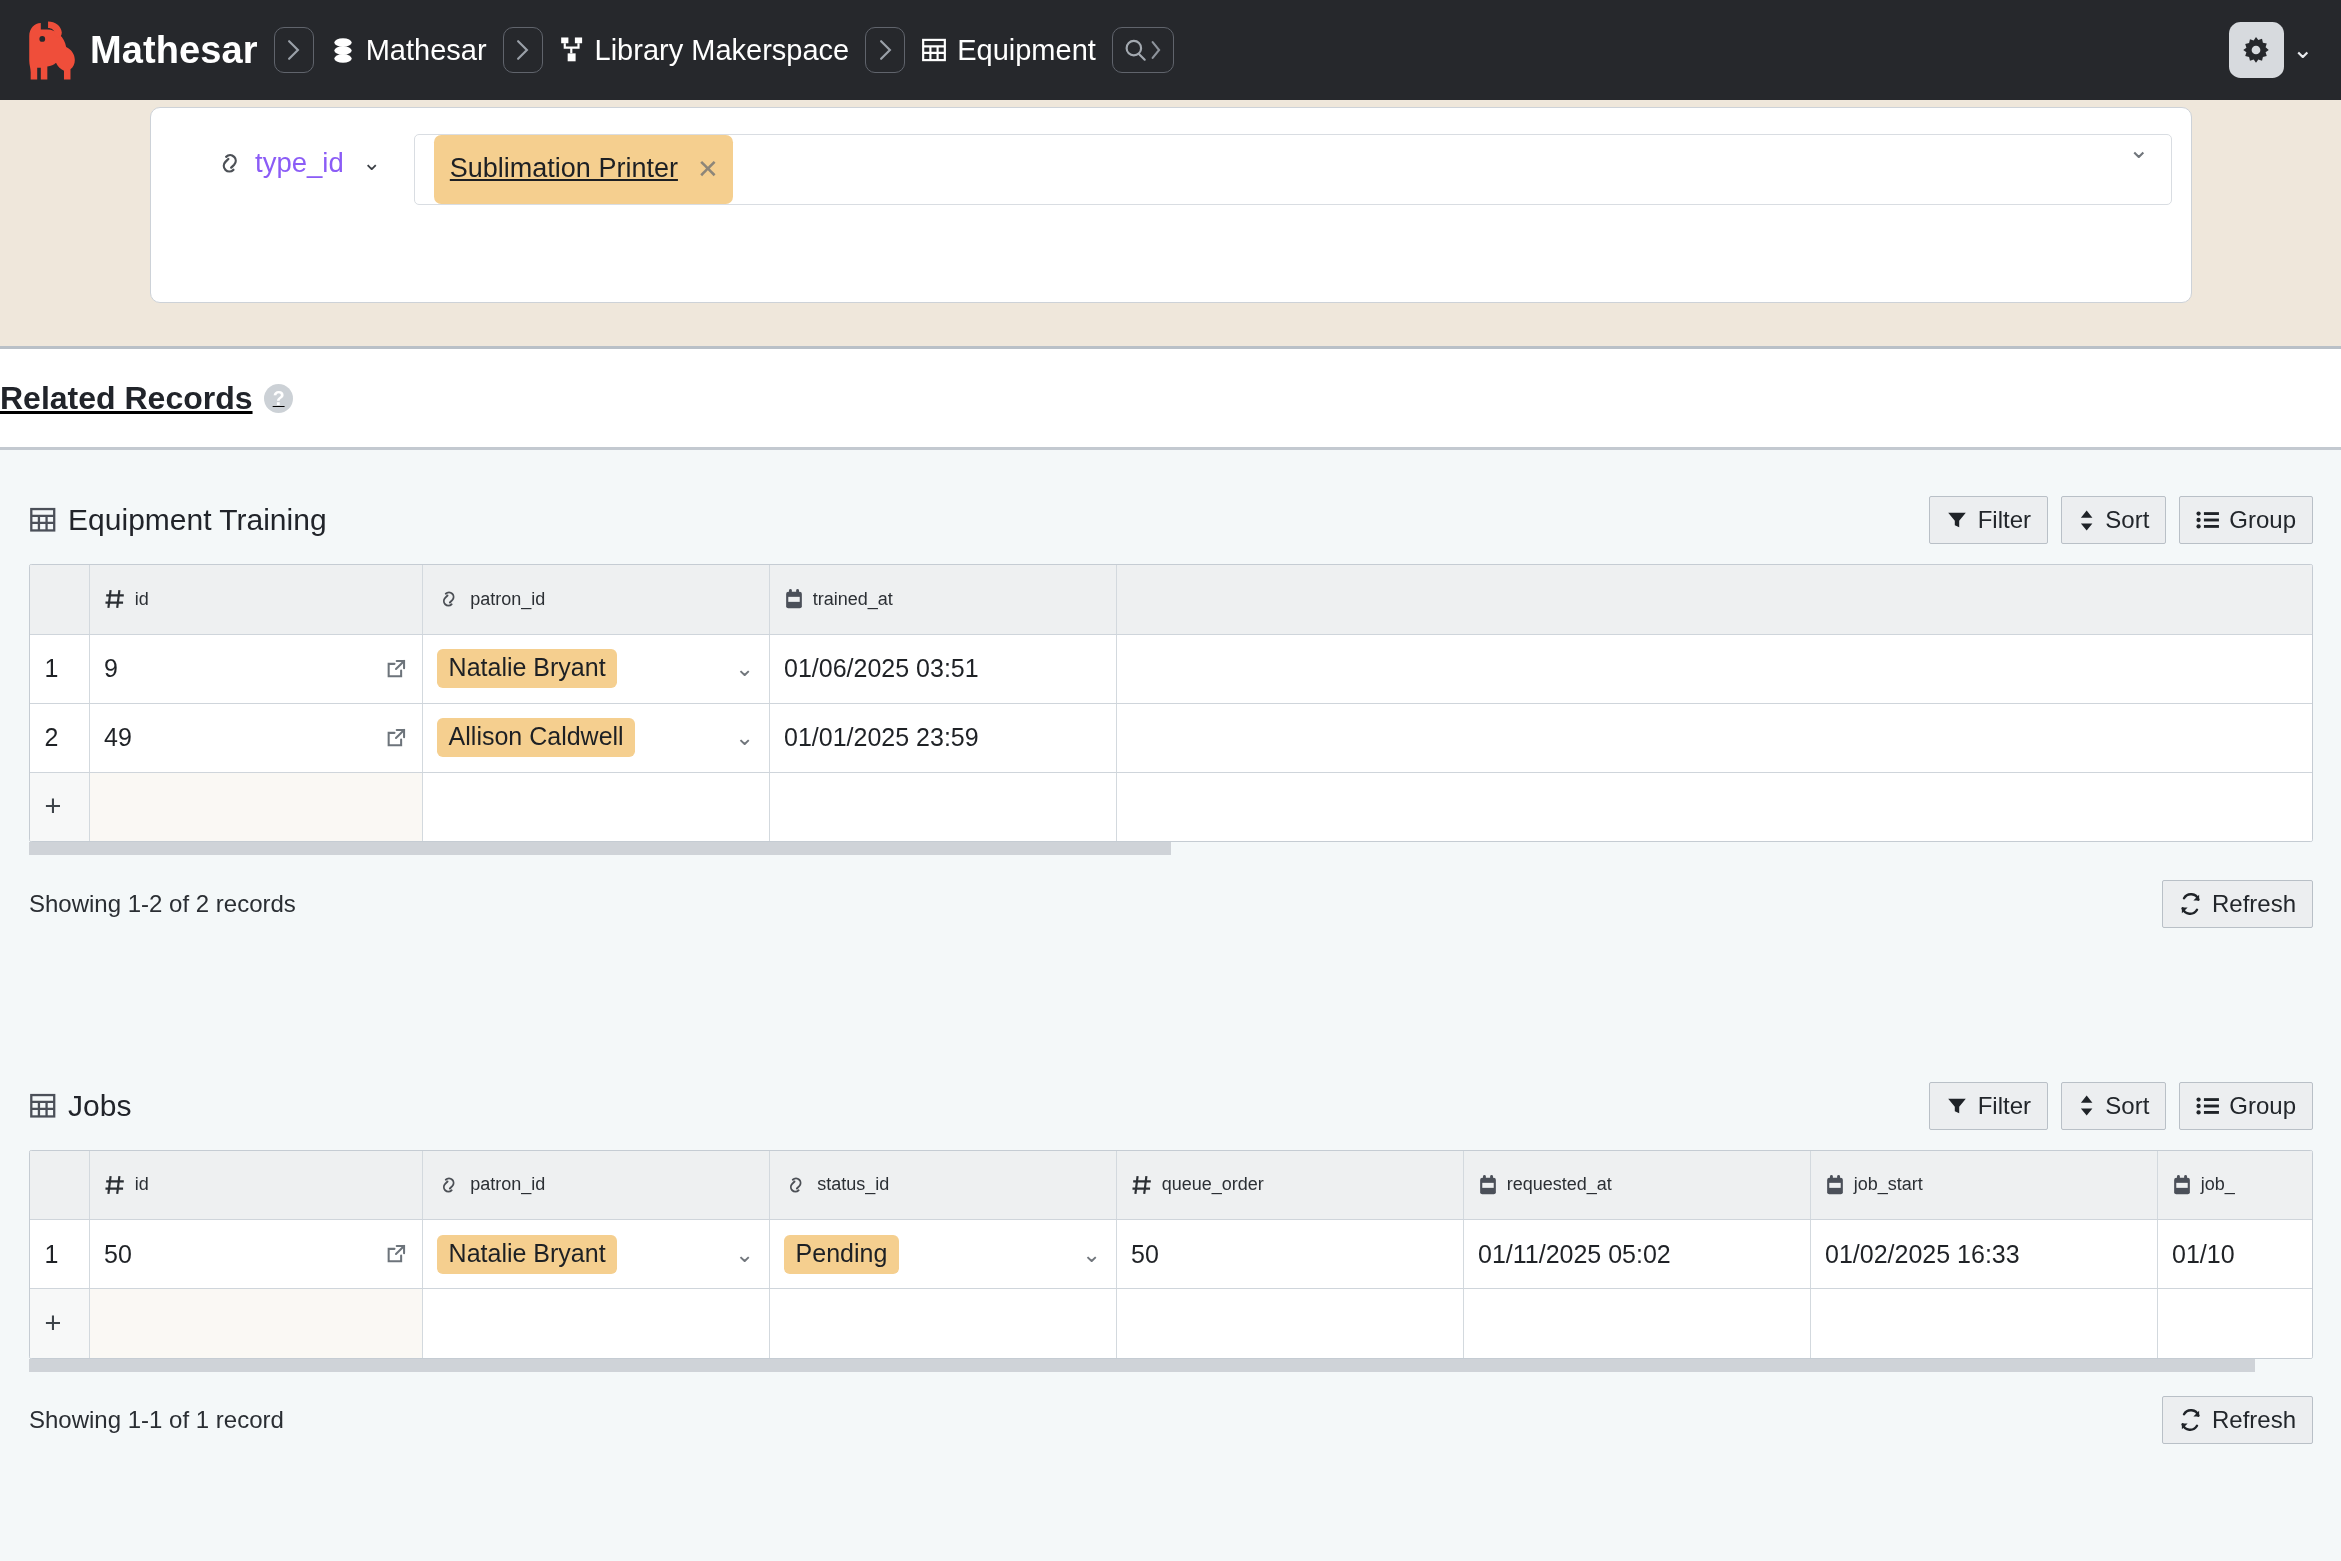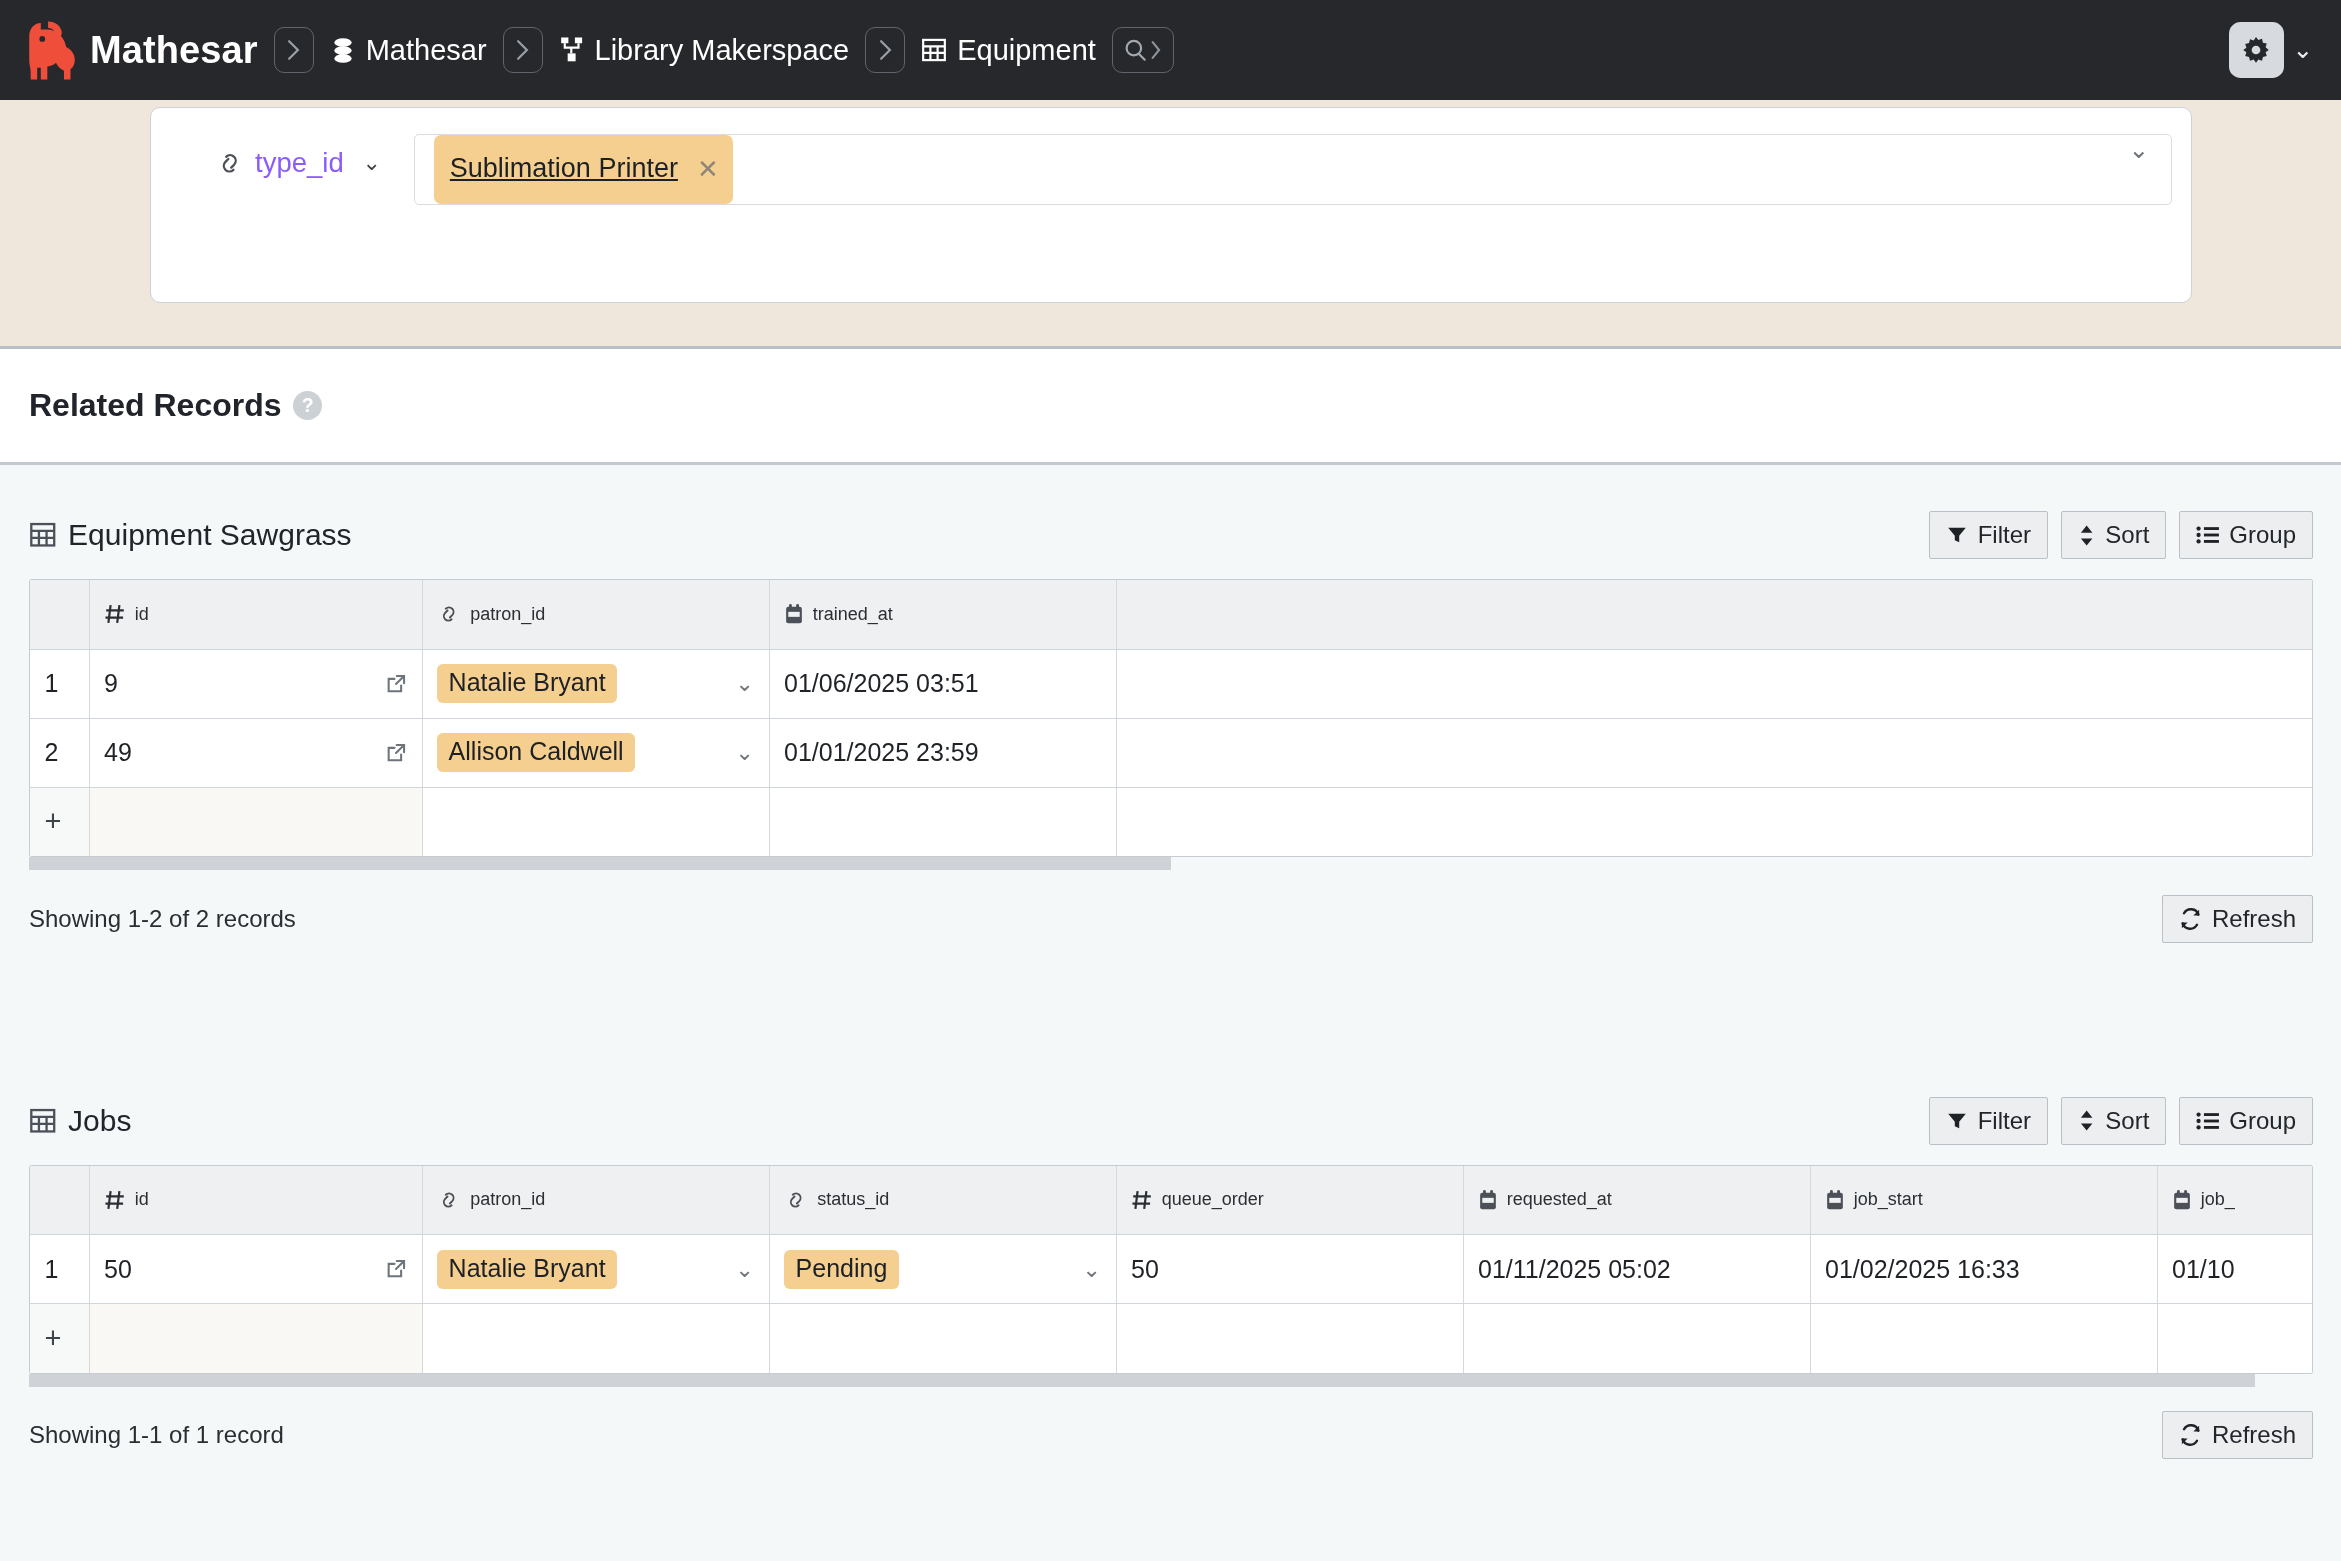--- a/index.html
+++ b/index.html
@@ -132,26 +132,26 @@
   .token .tok-x { color: #8d8679; font-size: 26px; line-height: 1; }
   .field-input .chev-right {
     position: absolute;
     right: 22px;
     color: #71767c;
     font-size: 24.6px;
   }
 
   
   .rr-header {
-    height: 116px;
+    height: 101px;
     background: #ffffff;
     display: flex;
     align-items: center;
-    padding-left: 29px;
     border-bottom: 3.6px solid #c3c9d0;
+    text-decoration: underline;
   }
   .rr-title {
     font-size: 32px;
     font-weight: 700;
     color: #21242a;
   }
   .help-badge {
     width: 29px; height: 29px;
     border-radius: 50%;
     background: #ccd1d6;
@@ -419,21 +419,21 @@
 <div class="body-area">
 
   <div class="section">
 
     <div class="section-head">
       <div class="section-title">
         <svg width="27.5" height="27.5" viewBox="0 0 36 36">
           <rect x="3" y="4" width="30" height="28" fill="none" stroke="#4b5059" stroke-width="3"></rect>
           <path d="M3 13 h30 M3 22 h30 M13 13 v19 M23 13 v19" stroke="#4b5059" stroke-width="3"></path>
         </svg>
-        <span>Equipment Sawgrass</span>
+        <span>Equipment Training</span>
       </div>
       <div class="section-actions">
         <button class="btn">
           <svg width="22" height="22" viewBox="0 0 30 30">
               <path d="M3 5 h24 l-9 11 v9 l-6 -3 v-6 z" fill="#1f2328"></path>
             </svg>
           <span>Filter</span>
         </button>
         <button class="btn">
           <svg width="17.3" height="23" viewBox="0 0 24 32">

